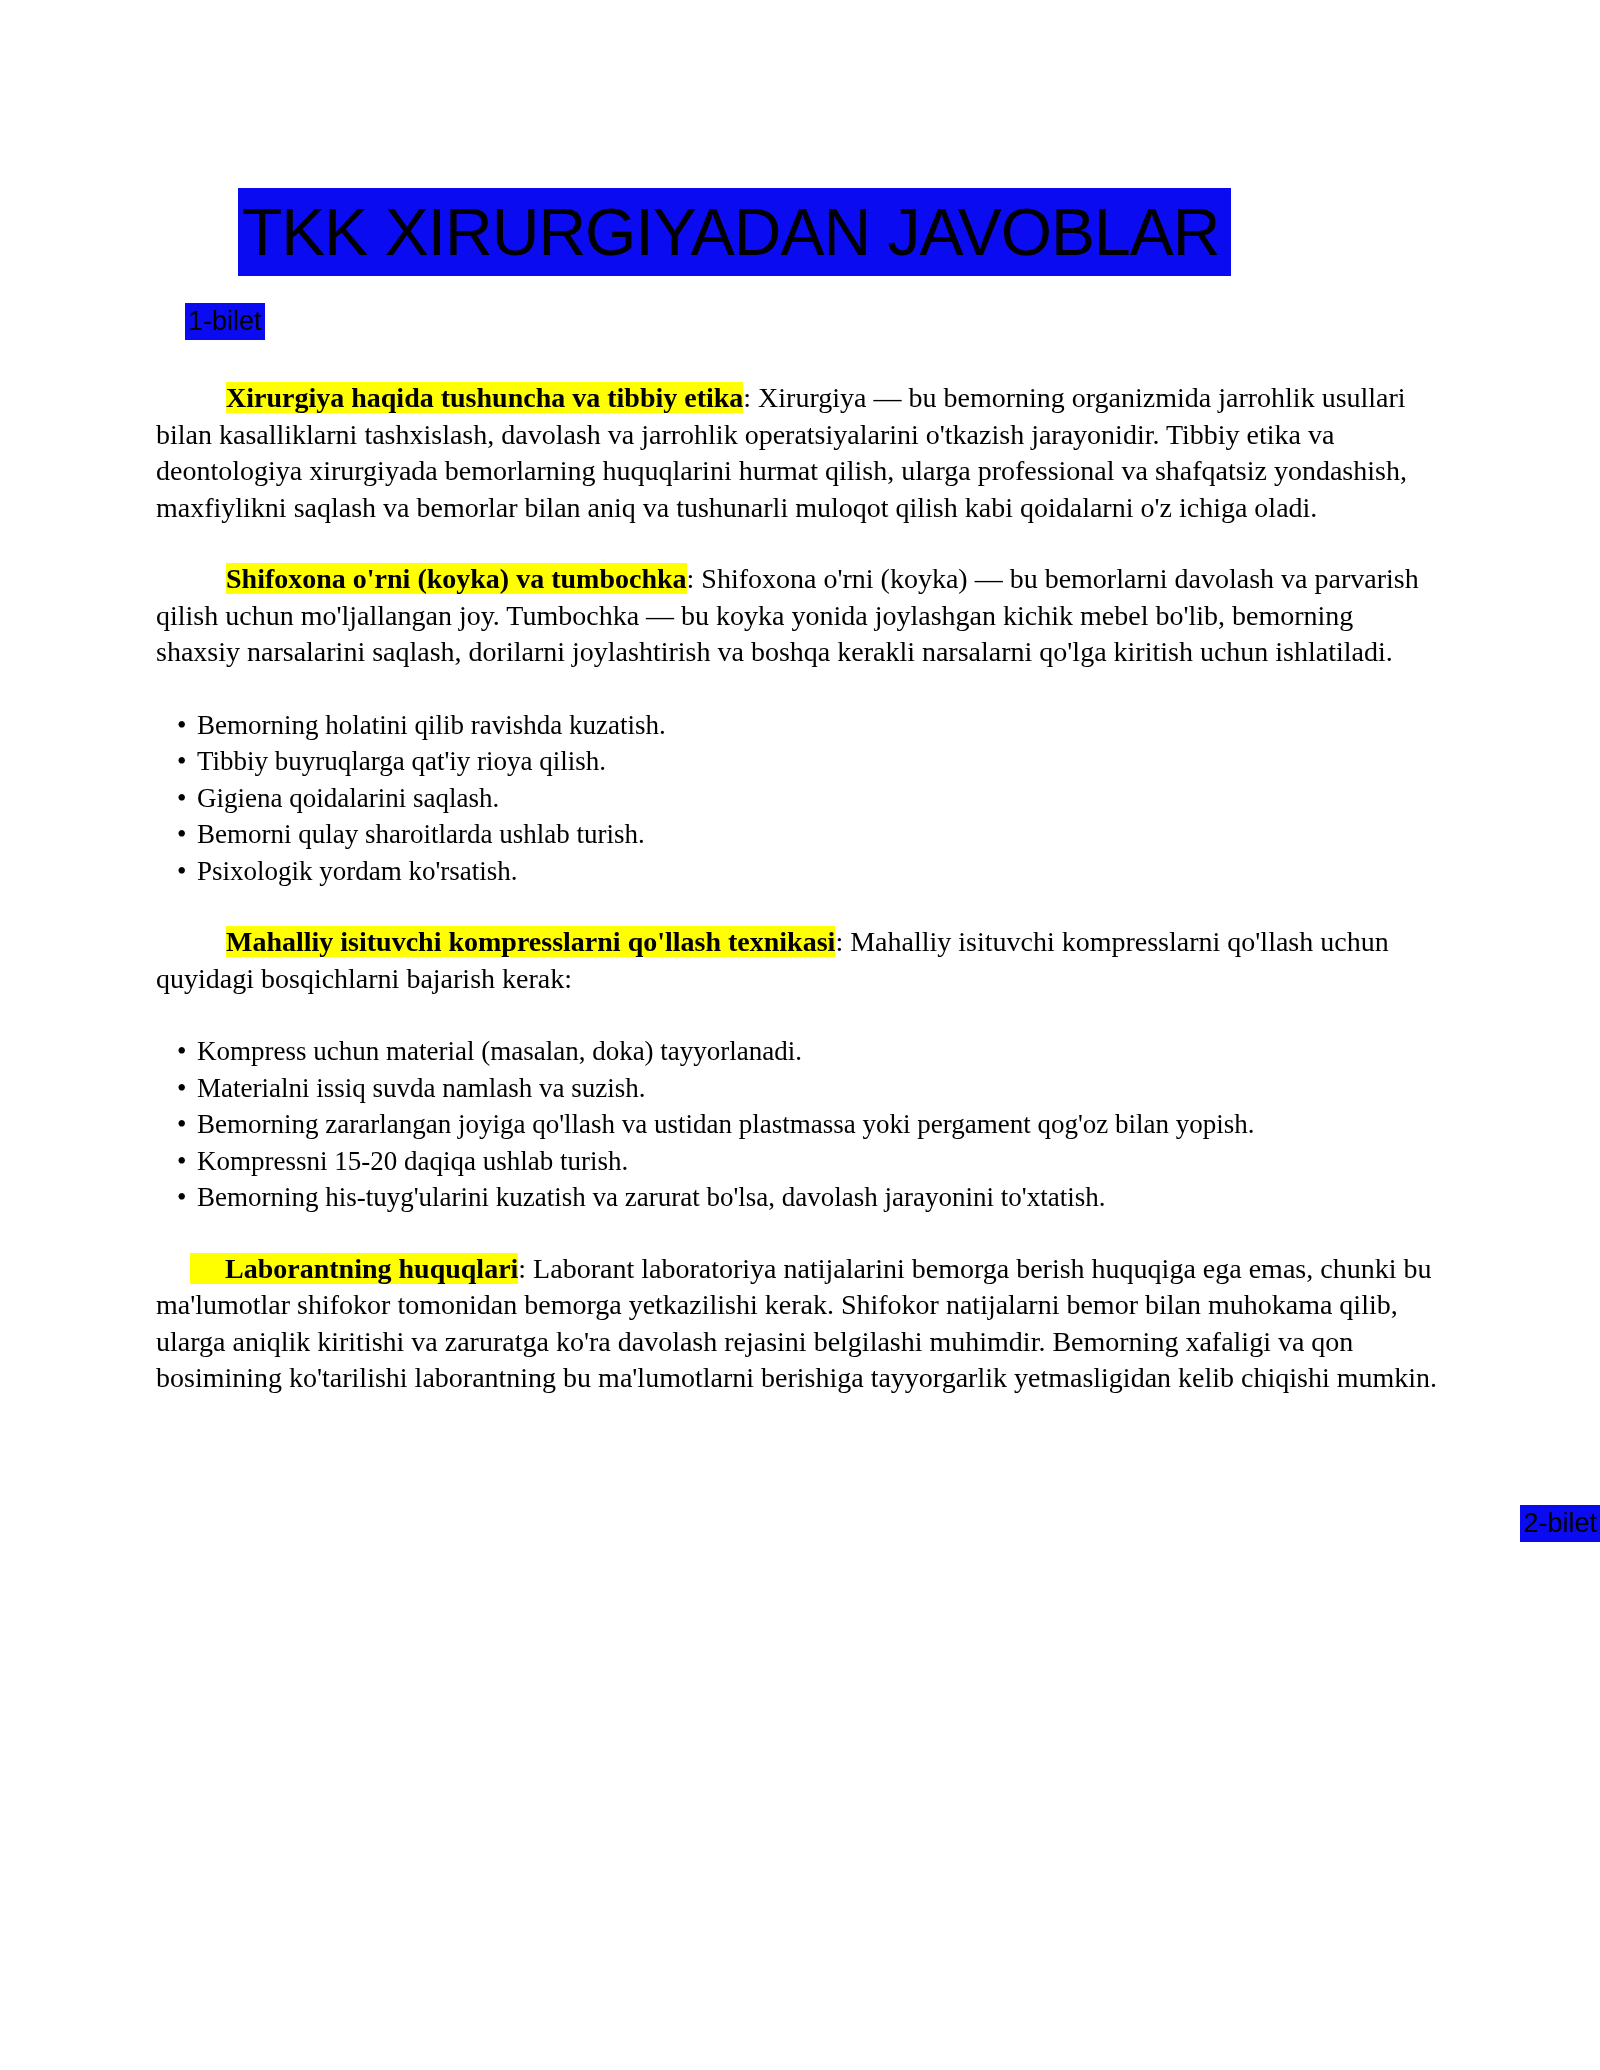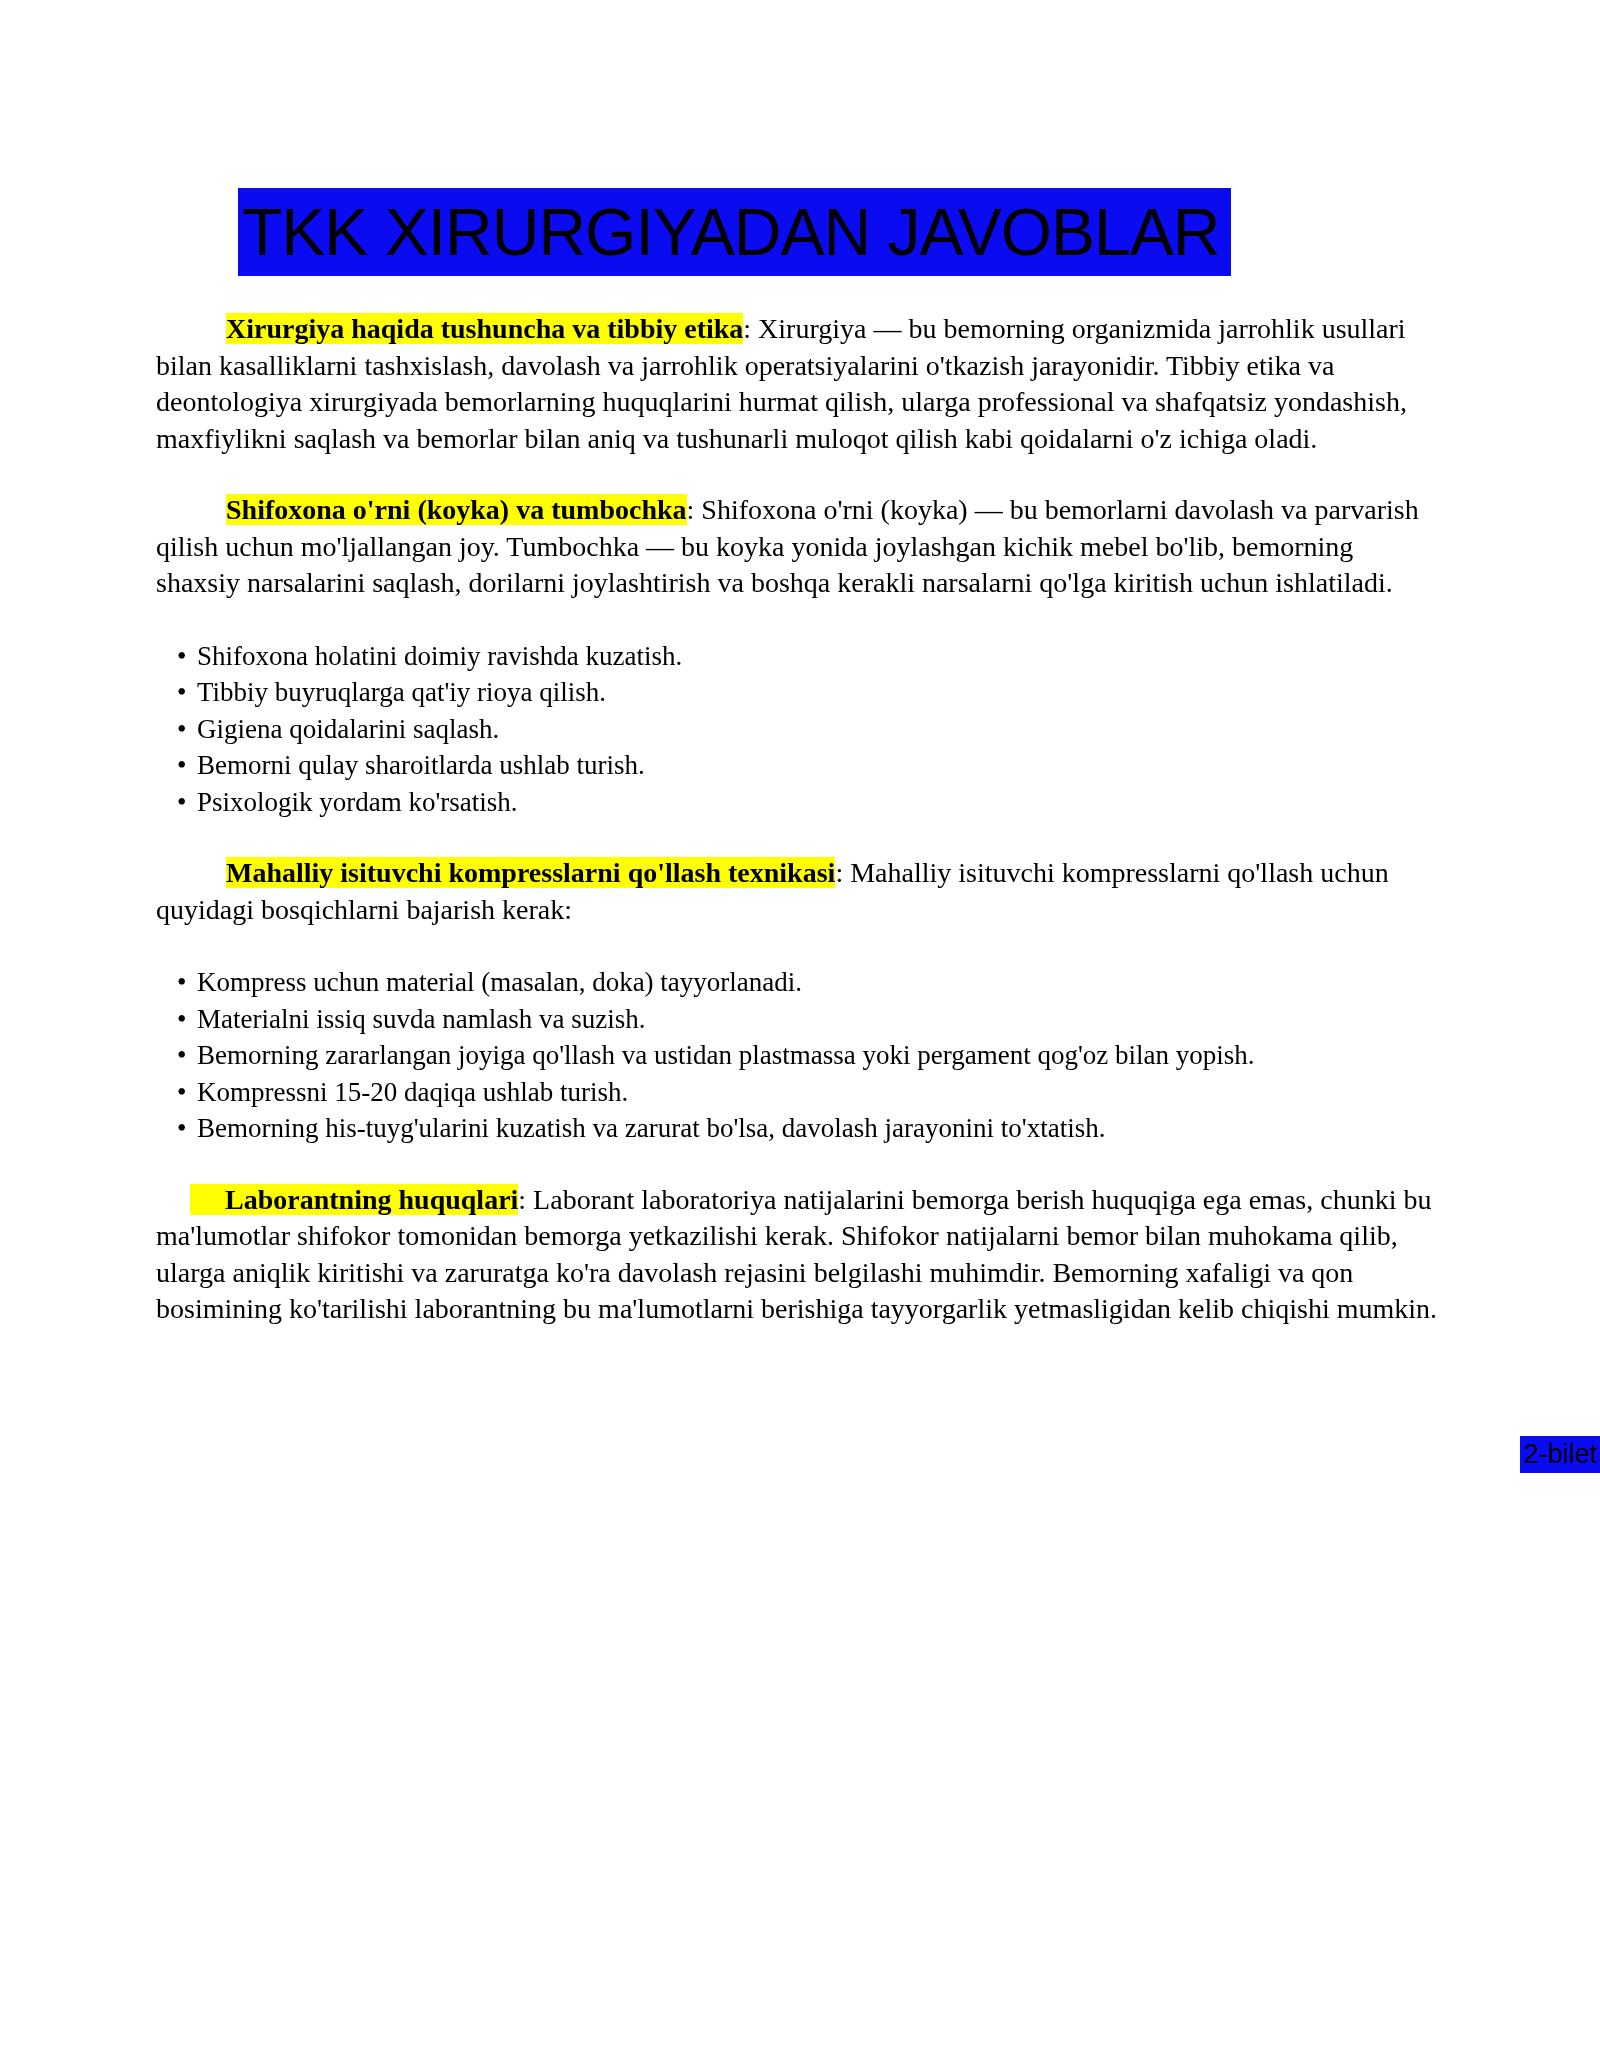--- a/index.html
+++ b/index.html
@@ -44,24 +44,25 @@
   .bullet{position:absolute;left:21px;top:0;}
 </style>
 </head>
 <body>
 
 <div class="page">
   <div class="title-row">
     <span class="title-hl"><span class="title-text">TKK XIRURGIYADAN JAVOBLAR</span></span>
   </div>
   <div>
+      <div class="badge-row"><span class="badge">1-bilet</span></div>
       <p class="para"><span class="hl"><b class="head">Xirurgiya haqida tushuncha va tibbiy etika</b></span><span class="ptext">: Xirurgiya — bu bemorning organizmida jarrohlik usullari bilan kasalliklarni tashxislash, davolash va jarrohlik operatsiyalarini o'tkazish jarayonidir. Tibbiy etika va deontologiya xirurgiyada bemorlarning huquqlarini hurmat qilish, ularga professional va shafqatsiz yondashish, maxfiylikni saqlash va bemorlar bilan aniq va tushunarli muloqot qilish kabi qoidalarni o'z ichiga oladi.</span></p>
       <p class="para"><span class="hl"><b class="head">Shifoxona o'rni (koyka) va tumbochka</b></span><span class="ptext">: Shifoxona o'rni (koyka) — bu bemorlarni davolash va parvarish qilish uchun mo'ljallangan joy. Tumbochka — bu koyka yonida joylashgan kichik mebel bo'lib, bemorning shaxsiy narsalarini saqlash, dorilarni joylashtirish va boshqa kerakli narsalarni qo'lga kiritish uchun ishlatiladi.</span></p>
       <ul class="blist">
-        <li><span class="bullet">•</span><span class="li-text">Shifoxona holatini doimiy ravishda kuzatish.</span></li>
+        <li><span class="bullet">•</span><span class="li-text">Bemorning holatini qilib ravishda kuzatish.</span></li>
         <li><span class="bullet">•</span><span class="li-text">Tibbiy buyruqlarga qat'iy rioya qilish.</span></li>
         <li><span class="bullet">•</span><span class="li-text">Gigiena qoidalarini saqlash.</span></li>
         <li><span class="bullet">•</span><span class="li-text">Bemorni qulay sharoitlarda ushlab turish.</span></li>
         <li><span class="bullet">•</span><span class="li-text">Psixologik yordam ko'rsatish.</span></li>
       </ul>
       <p class="para"><span class="hl"><b class="head">Mahalliy isituvchi kompresslarni qo'llash texnikasi</b></span><span class="ptext">: Mahalliy isituvchi kompresslarni qo'llash uchun quyidagi bosqichlarni bajarish kerak:</span></p>
       <ul class="blist">
         <li><span class="bullet">•</span><span class="li-text">Kompress uchun material (masalan, doka) tayyorlanadi.</span></li>
         <li><span class="bullet">•</span><span class="li-text">Materialni issiq suvda namlash va suzish.</span></li>
         <li><span class="bullet">•</span><span class="li-text">Bemorning zararlangan joyiga qo'llash va ustidan plastmassa yoki pergament qog'oz bilan yopish.</span></li>

